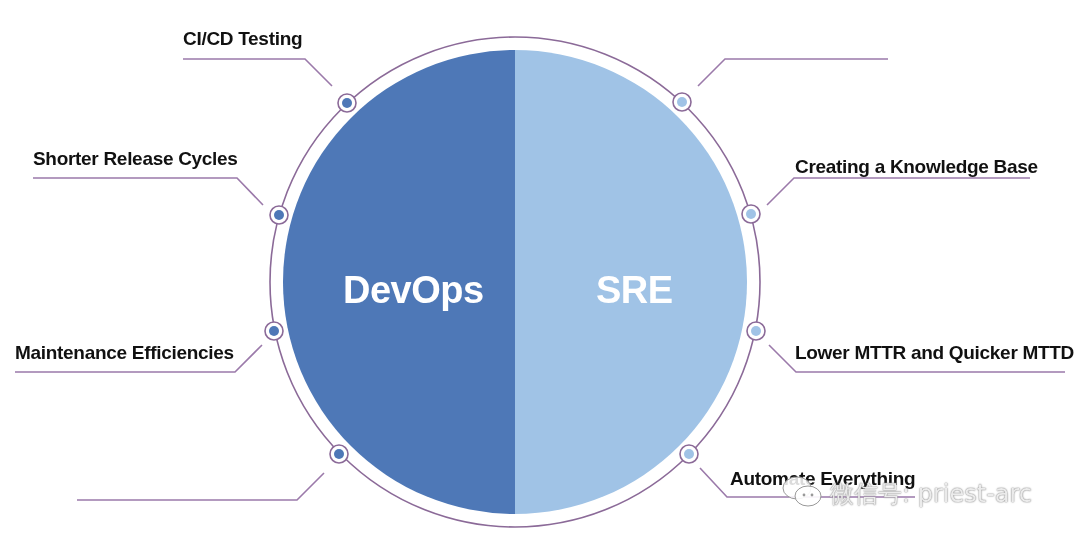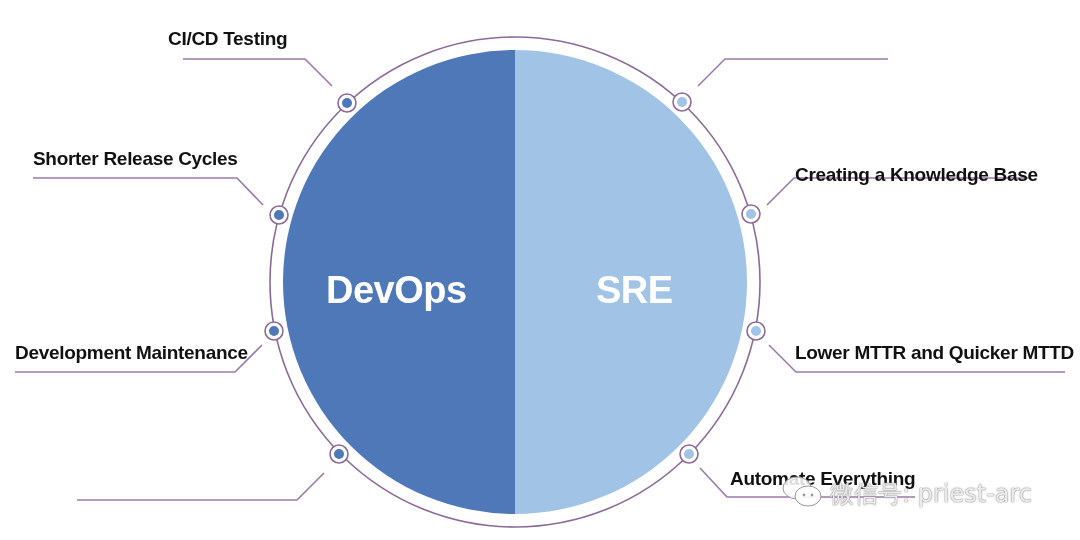--- a/index.html
+++ b/index.html
@@ -91,30 +91,30 @@
           <circle cx="756" cy="331" r="5" fill="#A0C3E6"></circle>
         </g>
       <g>
           <circle cx="689" cy="454" r="9" fill="#ffffff" stroke="#8B6A98" stroke-width="1.6"></circle>
           <circle cx="689" cy="454" r="5" fill="#A0C3E6"></circle>
         </g>
     </g>
   </svg>
 
   
-  <div class="center-text" style="left:326px; top:268px;">DevOps</div>
+  <div class="center-text" style="left:343px; top:268px;">DevOps</div>
   <div class="center-text" style="left:596px; top:268px;text-align:right;">SRE</div>
 
   
-  <div class="label" style="left:168px; top:28px;text-align:right;">CI/CD Testing</div>
+  <div class="label" style="left:183px; top:28px;text-align:right;">CI/CD Testing</div>
   <div class="label" style="left:33px; top:148px;">Shorter Release Cycles</div>
-  <div class="label" style="left:15px; top:342px;">Development Maintenance</div>
+  <div class="label" style="left:15px; top:342px;">Maintenance Efficiencies</div>
 
   
-  <div class="label" style="left:795px; top:164px;">Creating a Knowledge Base</div>
+  <div class="label" style="left:795px; top:156px;">Creating a Knowledge Base</div>
   <div class="label" style="left:795px; top:342px;text-align:center;">Lower MTTR and Quicker MTTD</div>
   <div class="label" style="left:730px; top:468px;">Automate Everything</div>
 
   
   <div class="watermark">
     <svg class="wm-icon" viewBox="0 0 44 36">
       <ellipse cx="17" cy="14" rx="14" ry="11" fill="rgba(255,255,255,0.85)" stroke="#999" stroke-width="1"></ellipse>
       <ellipse cx="28" cy="22" rx="13" ry="10" fill="rgba(255,255,255,0.9)" stroke="#999" stroke-width="1"></ellipse>
       <circle cx="24" cy="21" r="1.4" fill="#999"></circle>
       <circle cx="32" cy="21" r="1.4" fill="#999"></circle>

